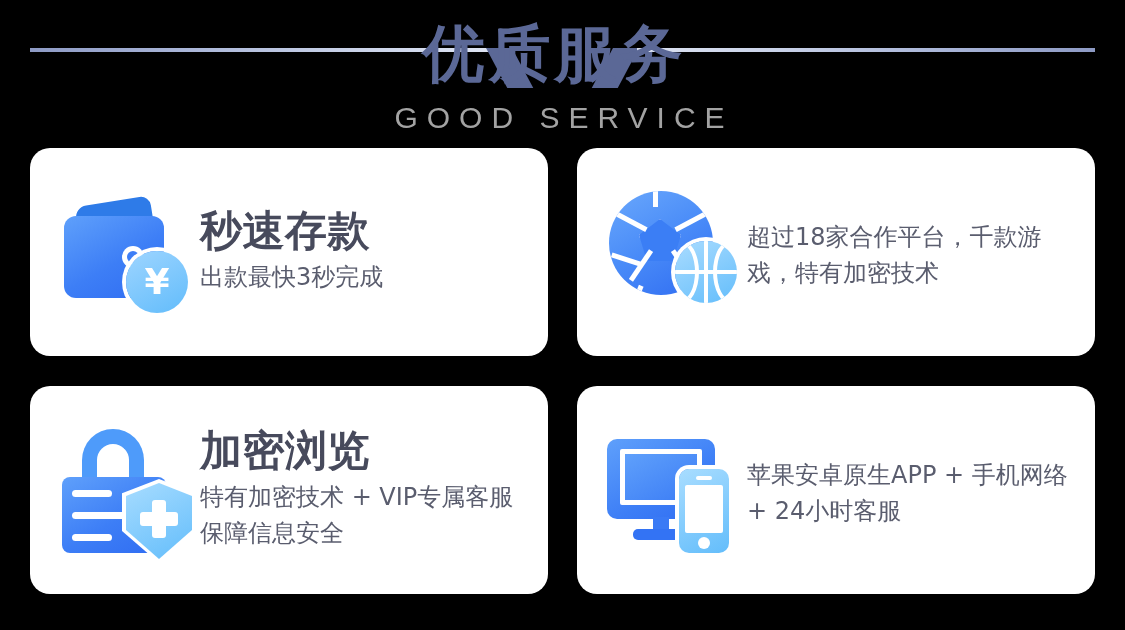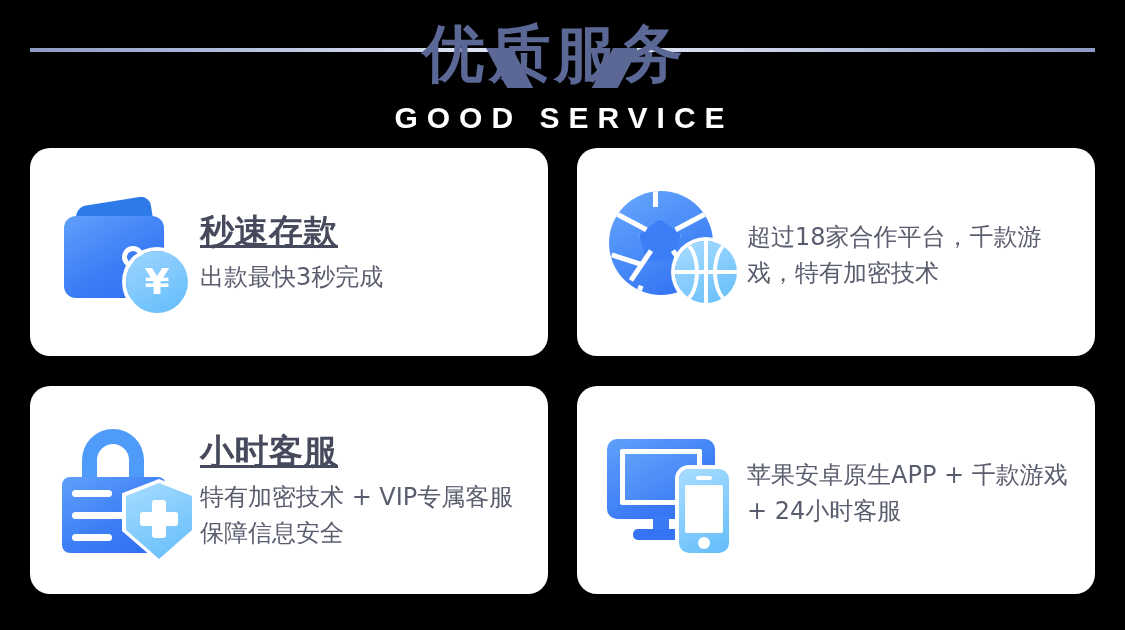--- a/index.html
+++ b/index.html
@@ -71,22 +71,22 @@
     font-weight: bold;
     color: #5b6896;
     letter-spacing: 4px;
     line-height: 92px;
     padding-top: 8px;
     font-family: "DejaVu Sans", "Liberation Sans", sans-serif;
   }
 
   .title-en {
     font-size: 30px;
-    font-weight: bold;
-    color: #ffffff;
+    font-weight: normal;
+    color: #a3a3a3;
     letter-spacing: 9px;
     line-height: 36px;
     padding-left: 19px;
     font-family: "Liberation Sans", sans-serif;
   }
 
   
   .grid {
     position: absolute;
     top: 148px;
@@ -114,28 +114,27 @@
     position: relative;
     margin-right: 6px;
   }
 
   .card-text {
     flex: 1 1 auto;
     min-width: 0;
   }
 
   .card-heading {
-    font-size: 34px;
+    font-size: 42px;
     font-weight: bold;
     color: #474a5c;
     line-height: 44px;
     letter-spacing: 0.5px;
     font-family: "DejaVu Sans", "Liberation Sans", sans-serif;
     white-space: nowrap;
-    text-decoration: underline;
   }
 
   .card-desc {
     font-size: 24px;
     color: #5a5d6e;
     line-height: 36px;
     margin-top: 6px;
     letter-spacing: 0px;
     font-family: "DejaVu Sans", "Liberation Sans", sans-serif;
   }
@@ -427,36 +426,36 @@
         <div class="slot a"></div>
         <div class="slot b"></div>
         <div class="slot c"></div>
       </div>
       <div class="shield-ring"></div>
       <div class="shield"></div>
       <div class="shield-plus-v"></div>
       <div class="shield-plus-h"></div>
     </div>
     <div class="card-text">
-      <div class="card-heading">小时客服</div>
+      <div class="card-heading">加密浏览</div>
       <div class="card-desc two-line">特有加密技术 + VIP专属客服保障信息安全</div>
     </div>
   </div>
 
   <div class="card">
     <div class="card-icon">
       <div class="monitor-outer">
         <div class="monitor-screen"></div>
       </div>
       <div class="monitor-neck"></div>
       <div class="monitor-base"></div>
       <div class="phone">
         <div class="phone-speaker"></div>
         <div class="phone-screen"></div>
         <div class="phone-home"></div>
       </div>
     </div>
     <div class="card-text">
-      <div class="card-desc two-line">苹果安卓原生APP + 千款游戏 + 24小时客服</div>
+      <div class="card-desc two-line">苹果安卓原生APP + 手机网络 + 24小时客服</div>
     </div>
   </div>
 
 </div>
 
 </body></html>

